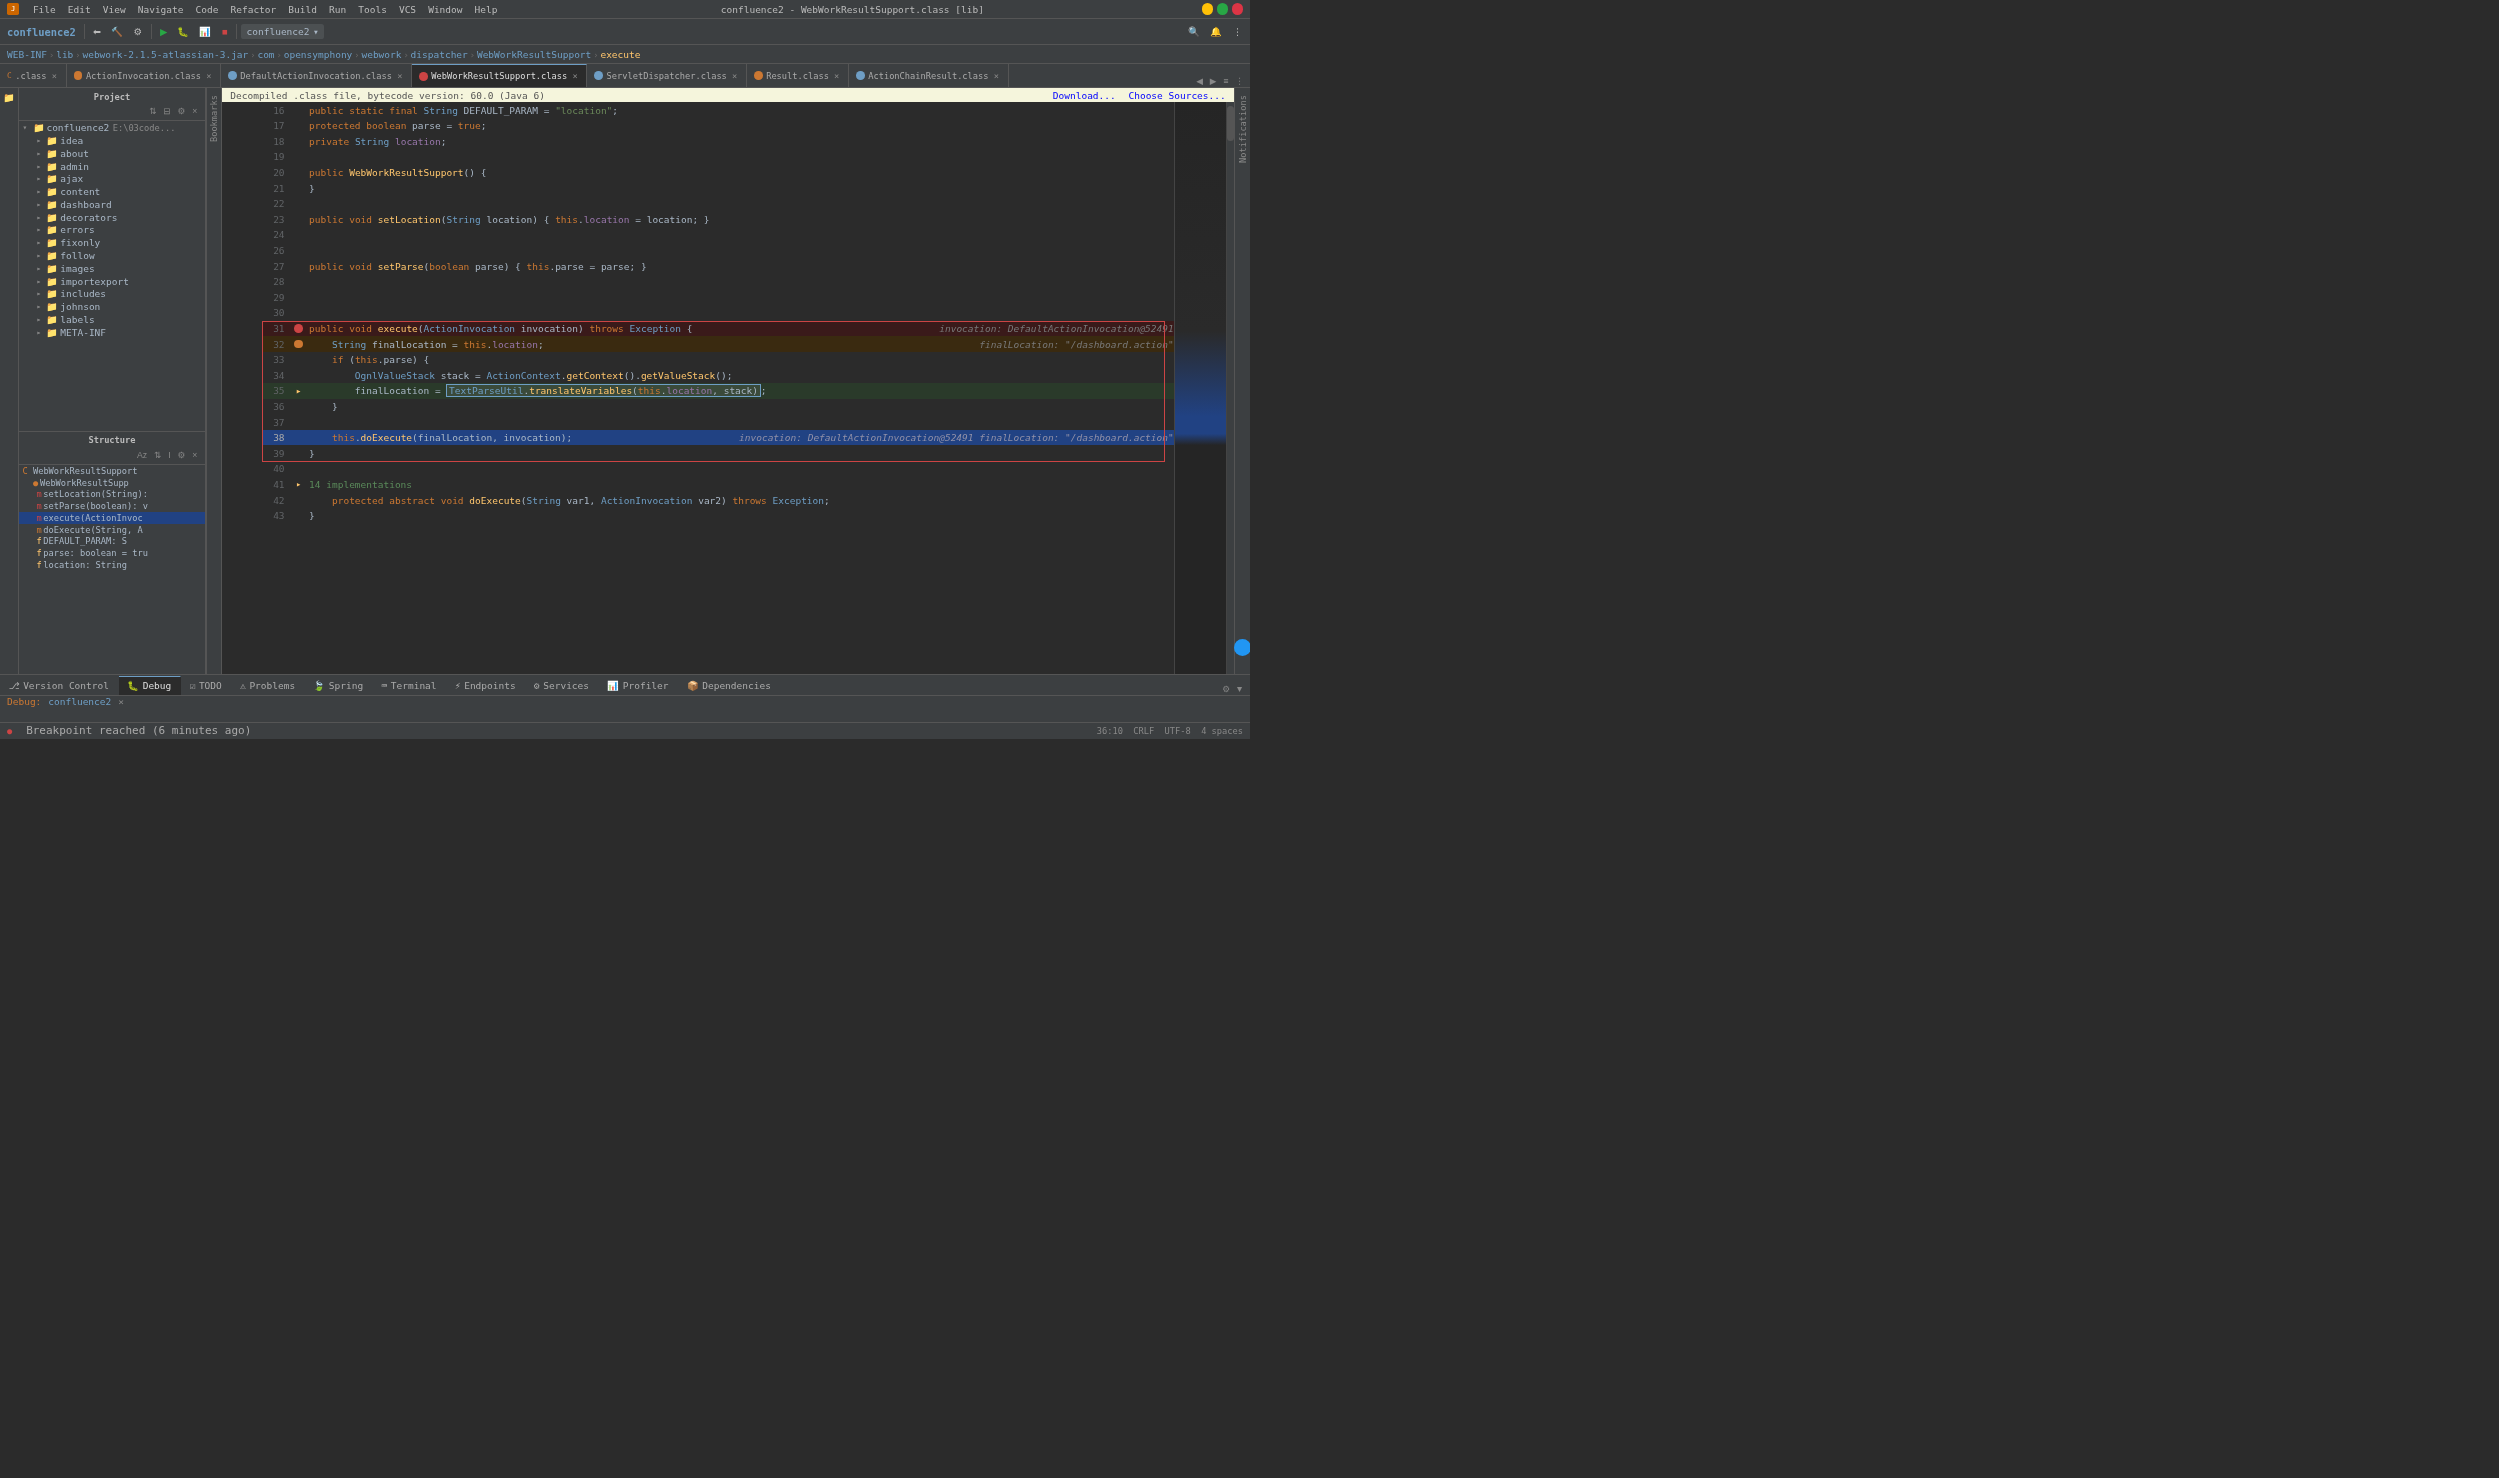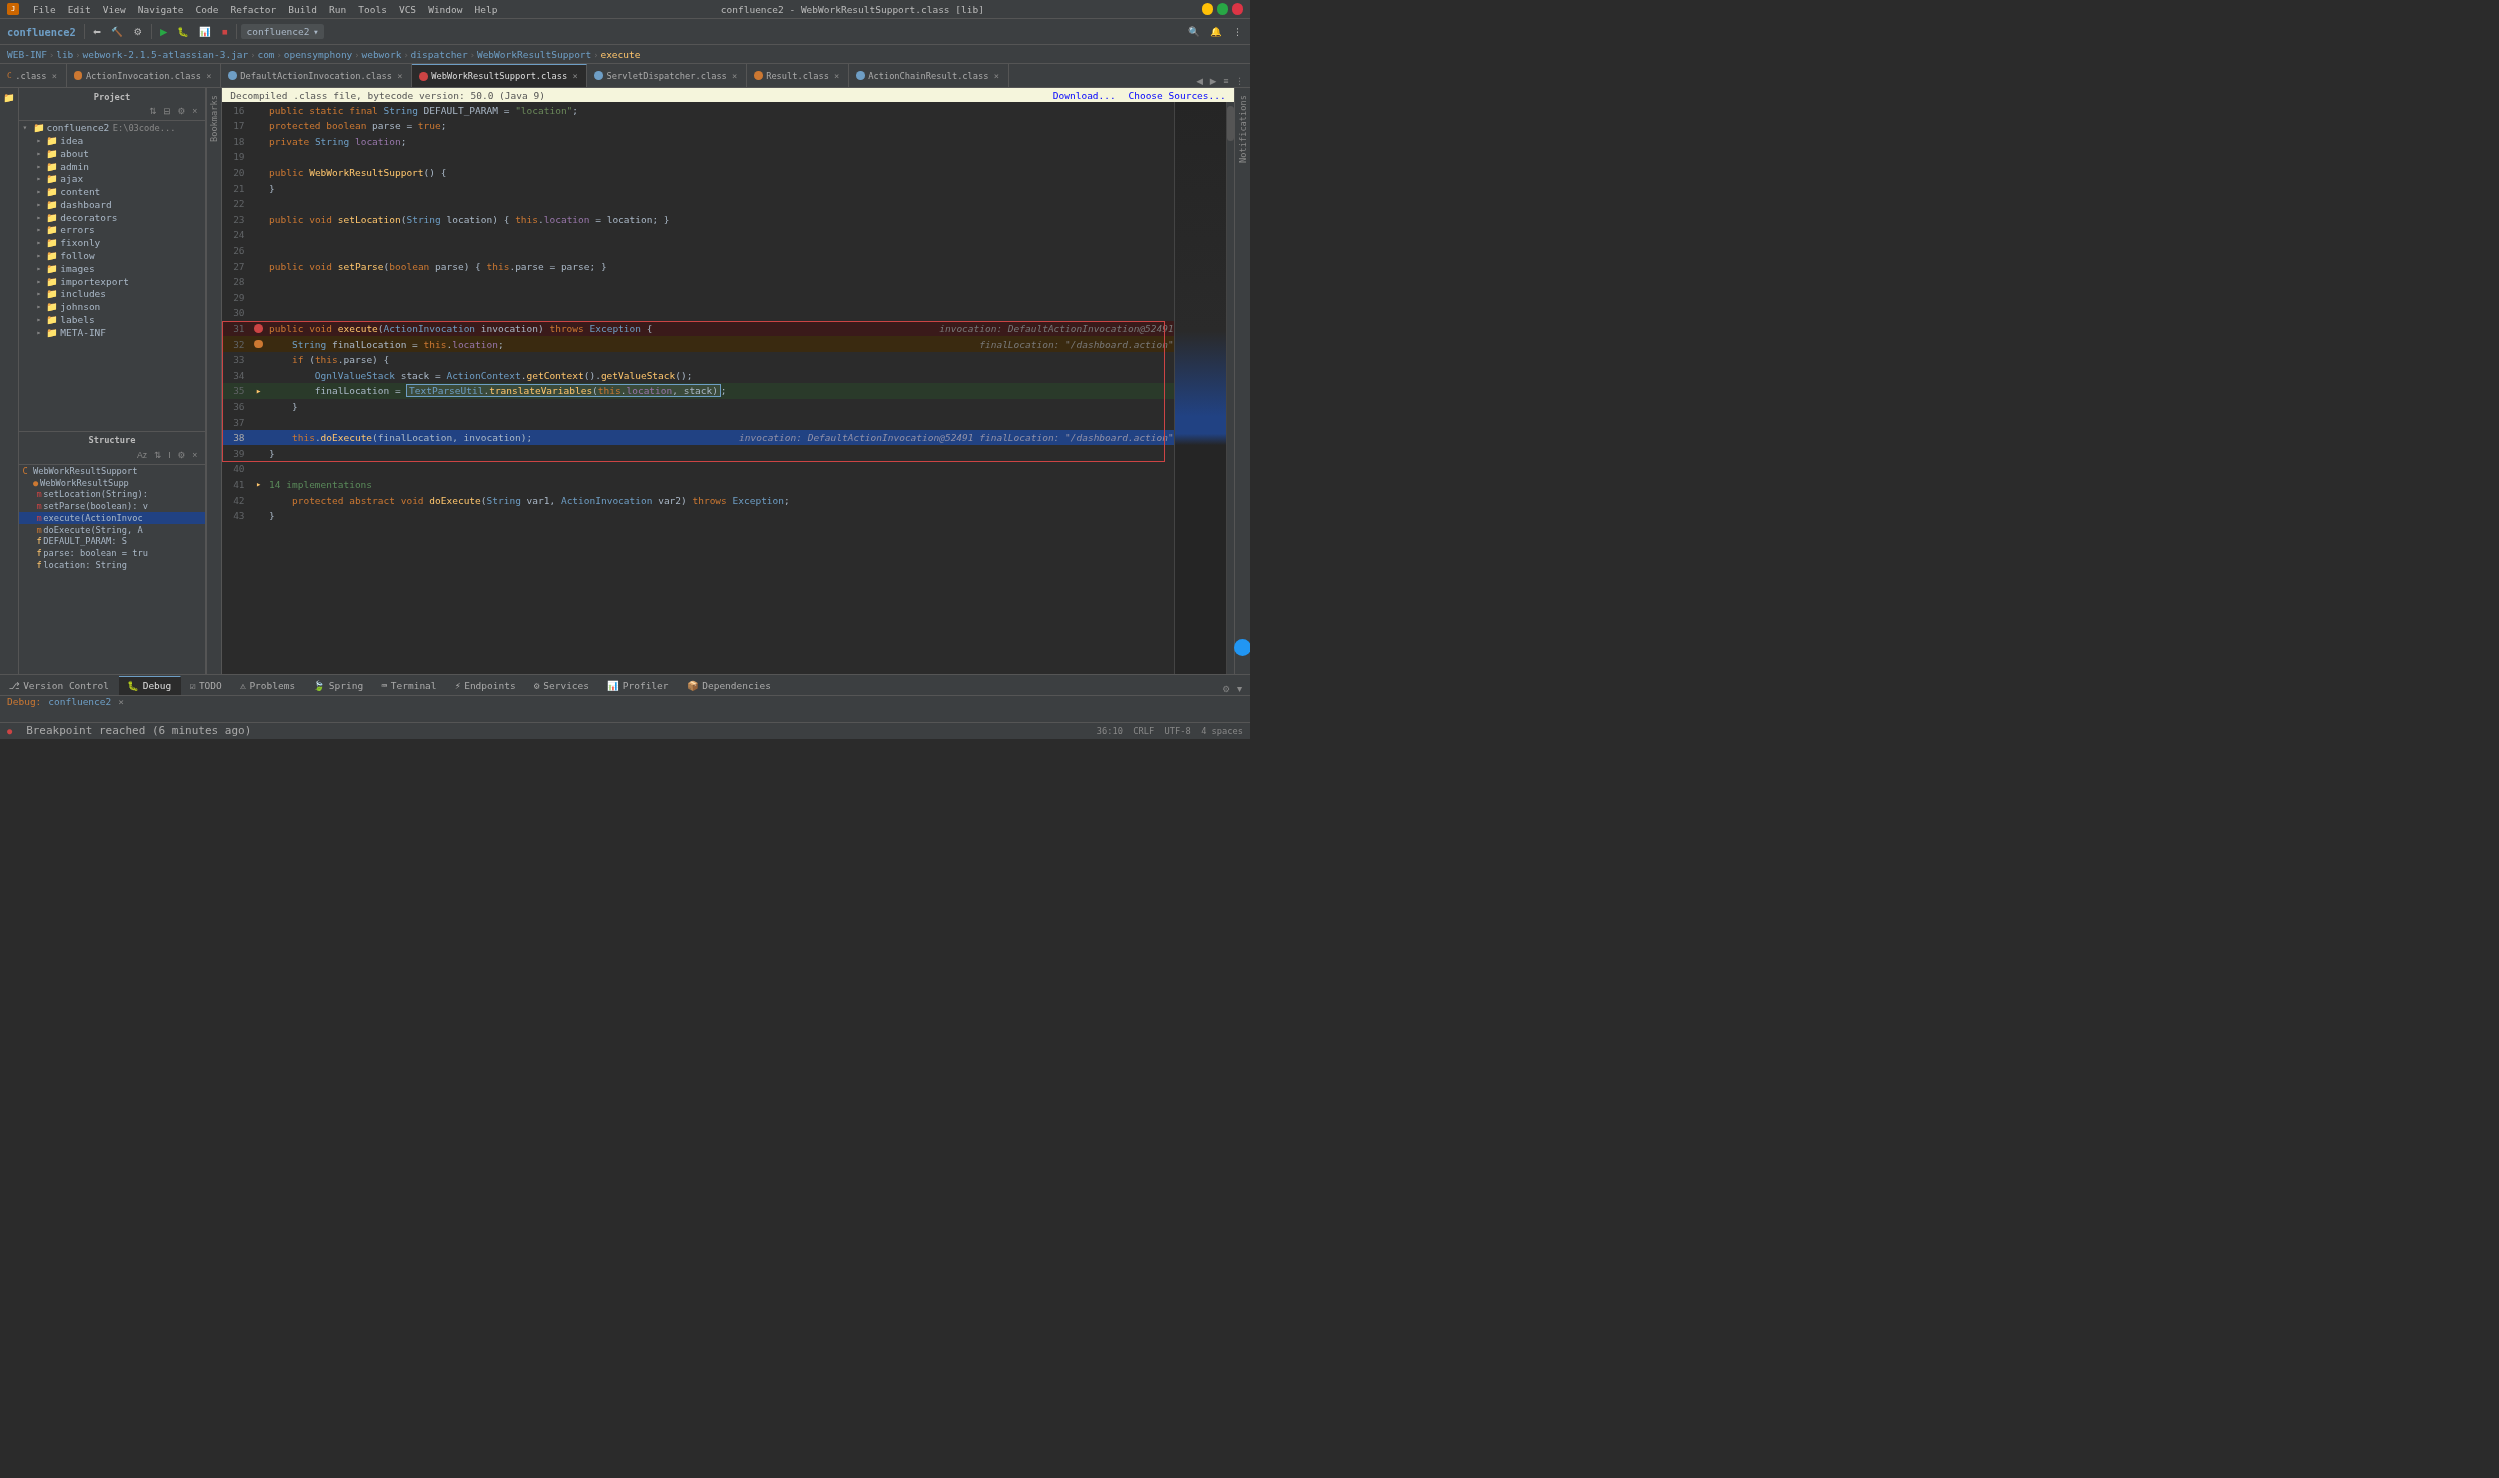--- a/index.html
+++ b/index.html
@@ -671,30 +671,30 @@
     </div>
   </div>
 
   <div class="bookmarks-strip">
     <div class="vert-label">Bookmarks</div>
   </div>
 
   <div class="editor-area">
 
     <div class="decompiled-banner">
-      <span>Decompiled .class file, bytecode version: 50.0 (Java 9)</span>
+      <span>Decompiled .class file, bytecode version: 60.0 (Java 6)</span>
       <div>
         <a>Download...</a>
         <a>Choose Sources...</a>
       </div>
     </div>
 
     <div class="editor-with-gutter">
       <div class="editor-scroll-area">
-        <div style="position:relative;">
+        <div style="position:relative;margin-left:40px;">
 
           <div style="
             position:absolute;
             border:1.7px solid #cc4444;
             left:0; right:8.7px;
             top: 219px;
             height: 141px;
             pointer-events:none;
             z-index:5;
           "></div>

